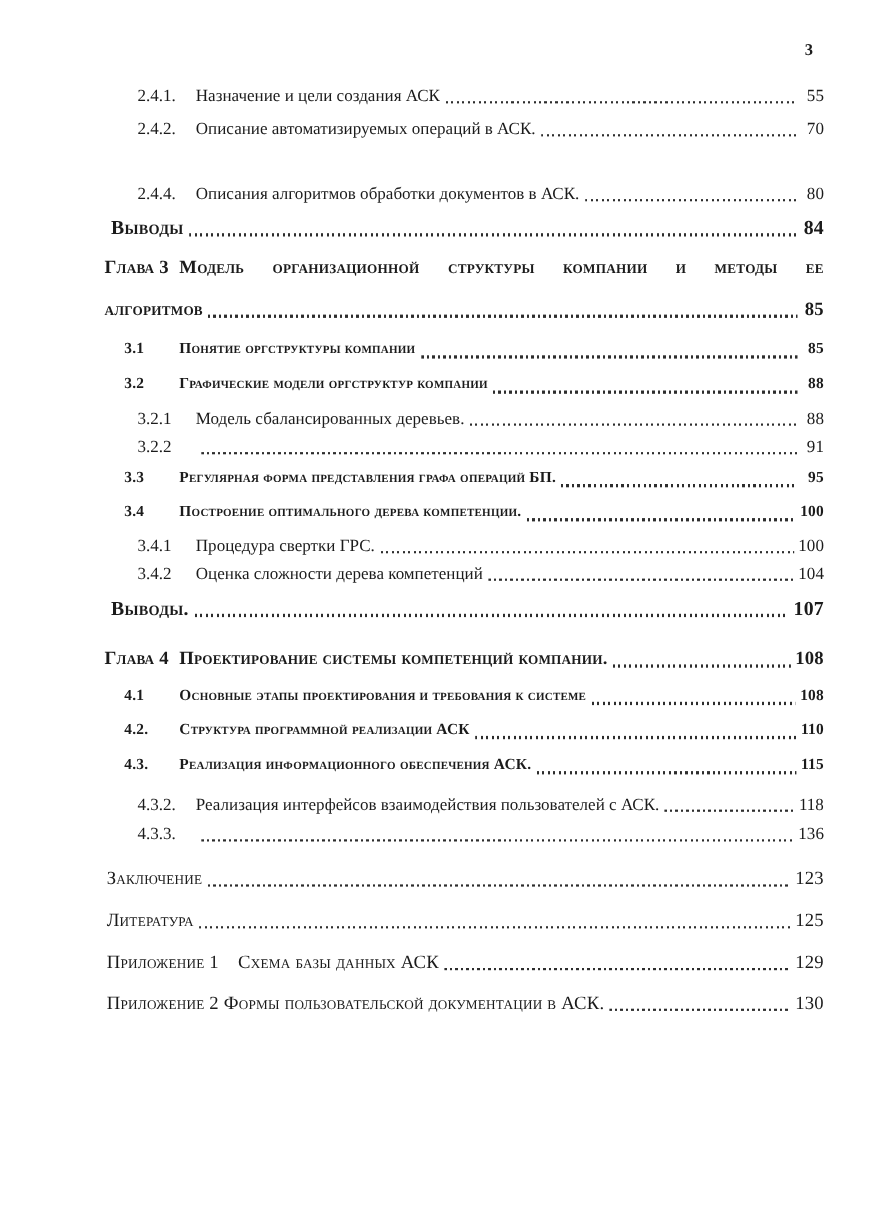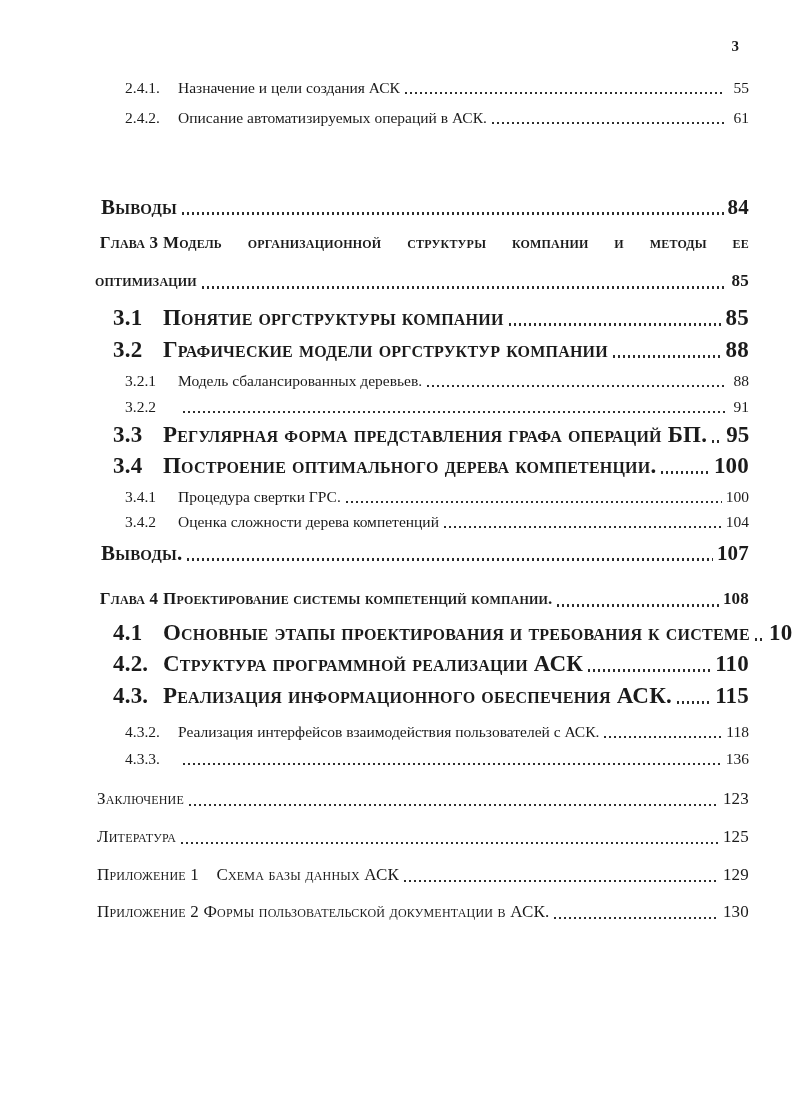--- a/index.html
+++ b/index.html
@@ -17,27 +17,27 @@
   }
   .row {
     position: absolute; right: 44px;
     display: flex; align-items: baseline;
     white-space: nowrap;
   }
   
   .sub { left: 125px; font-size: 15.5px; line-height: 20px; }
   .sub .num { flex: 0 0 53px; }
   
-  .sec { left: 113px; font-size: 23px; line-height: 22px; font-weight: 700; font-variant: small-caps; letter-spacing: .2px; }
+  .sec { left: 113px; font-size: 14px; line-height: 22px; font-weight: 700; font-variant: small-caps; letter-spacing: .2px; }
   .sec .num { flex: 0 0 50px; }
   
   .chap { left: 95px; font-size: 17px; line-height: 22px; font-weight: 700; font-variant: small-caps; letter-spacing: .2px; }
-  .chap .label { flex: 0 0 68px; text-align: center; }
-  
-  .vyv { left: 101px; font-size: 21px; line-height: 22px; font-weight: 700; font-variant: small-caps; letter-spacing: .2px; }
+  .chap .label { flex: 0 0 68px; }
+  
+  .vyv { left: 101px; font-size: 18px; line-height: 22px; font-weight: 700; font-variant: small-caps; letter-spacing: .2px; }
   
   .end { left: 97px; font-size: 17px; line-height: 22px; font-variant: small-caps; letter-spacing: .2px; justify-content: center; }
 
   .ttl { flex: 0 0 auto; }
   .just { flex: 1 1 auto; text-align: justify; text-align-last: justify; white-space: normal; }
   .leader {
     flex: 1 1 auto; min-width: 10px; height: 2px;
     align-self: flex-end; margin: 0 4px 4px 5px;
     background-image: repeating-linear-gradient(90deg, #2d2d2d 0 2px, transparent 2px 5px);
   }
@@ -53,35 +53,41 @@
   <div class="row sub" style="top:78px">
     <span class="num">2.4.1.</span>
     <span class="ttl">Назначение и цели создания АСК</span>
     <span class="leader"></span>
     <span class="pg">55</span>
   </div>
   <div class="row sub" style="top:108px">
     <span class="num">2.4.2.</span>
     <span class="ttl">Описание автоматизируемых операций в АСК.</span>
     <span class="leader"></span>
-    <span class="pg">61</span>
+    <span class="pg">70</span>
+  </div>
+  <div class="row sub" style="top:167px">
+    <span class="num">2.4.4.</span>
+    <span class="ttl">Описания алгоритмов обработки документов в АСК.</span>
+    <span class="leader"></span>
+    <span class="pg">80</span>
   </div>
 
   <div class="row vyv" style="top:196px">
     <span class="ttl">Выводы</span>
     <span class="leader"></span>
     <span class="pg">84</span>
   </div>
 
   <div class="row chap" style="top:232px">
     <span class="label">Глава 3</span>
     <span class="ttl just">Модель организационной структуры компании и методы ее</span>
   </div>
   <div class="row chap" style="top:270px">
-    <span class="ttl">оптимизации</span>
+    <span class="ttl">алгоритмов</span>
     <span class="leader"></span>
     <span class="pg">85</span>
   </div>
 
   <div class="row sec" style="top:307px">
     <span class="num">3.1</span>
     <span class="ttl">Понятие оргструктуры компании</span>
     <span class="leader"></span>
     <span class="pg">85</span>
   </div>

